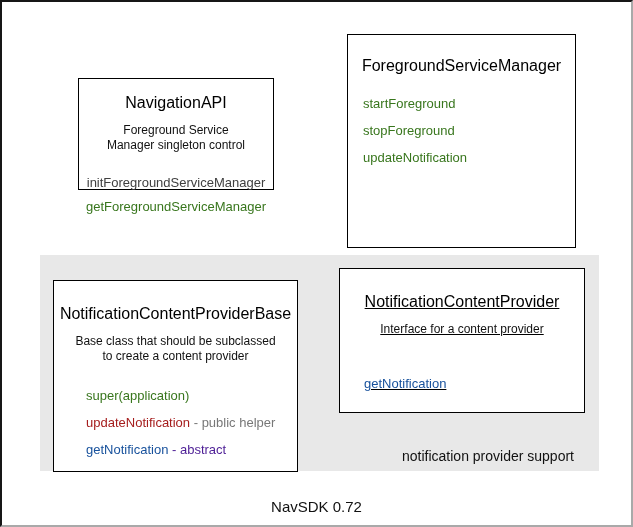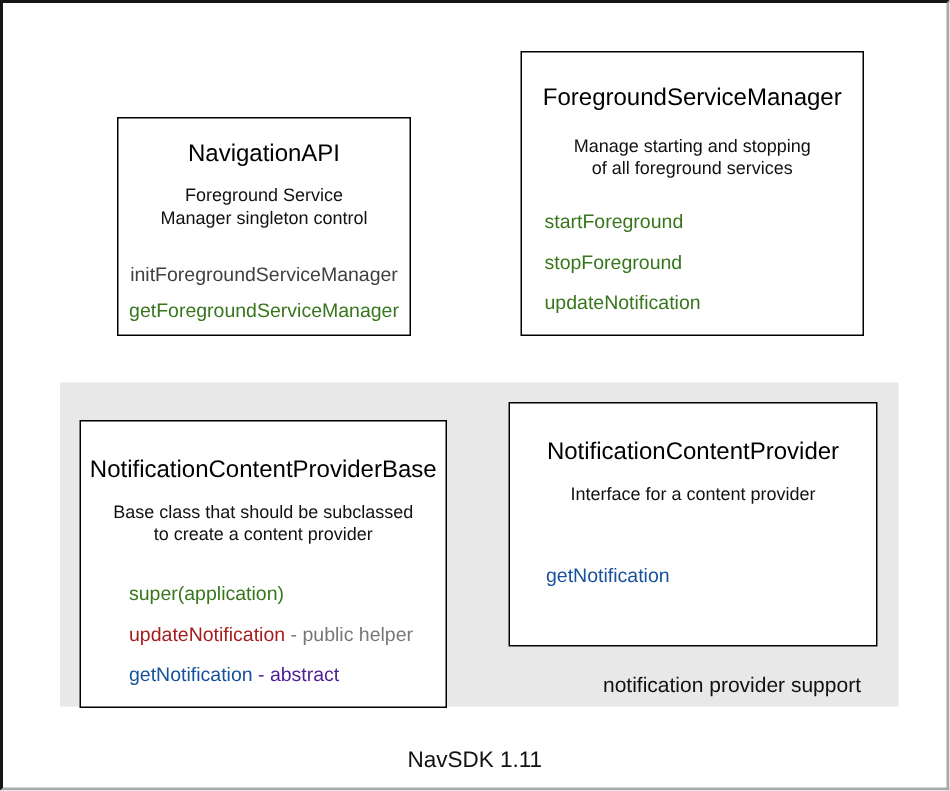--- a/index.html
+++ b/index.html
@@ -74,42 +74,38 @@
     text-align: center;
     font-size: 15px;
     color: #111111;
   }
 </style>
 </head>
 <body>
 
 <div class="frame">
 
-  <div class="box" style="left:76px; top:76px; width:196px; height:146px;">
+  <div class="box" style="left:76px; top:76px; width:196px; height:112px;">
     <div class="box-title nav-title">NavigationAPI</div>
     <div class="box-desc nav-desc">
       <span>Foreground Service</span><br>
       <span>Manager singleton control</span>
     </div>
     <div class="methods centered nav-meth">
       <div class="method">
         <span style="color: #404040;">initForegroundServiceManager</span>
       </div>
       <div class="method">
         <span style="color: rgb(56, 118, 29);">getForegroundServiceManager</span>
       </div>
     </div>
   </div>
 
-  <div class="box" style="left:345px; top:32px; width:229px; height:190px;">
+  <div class="box" style="left:345px; top:32px; width:229px; height:214px;">
     <div class="box-title fsm-title">ForegroundServiceManager</div>
-    <div class="box-desc fsm-desc">
-      <span>Manage starting and stopping</span><br>
-      <span>of all foreground services</span>
-    </div>
     <div class="methods fsm-meth">
       <div class="method">
         <span style="color: rgb(56, 118, 29);">startForeground</span>
       </div>
       <div class="method">
         <span style="color: rgb(56, 118, 29);">stopForeground</span>
       </div>
       <div class="method">
         <span style="color: rgb(56, 118, 29);">updateNotification</span>
       </div>
@@ -132,27 +128,27 @@
       </div>
       <div class="method">
         <span style="color: rgb(165, 29, 29);">updateNotification</span><span style="color: rgb(119, 119, 119);"> - public helper</span>
       </div>
       <div class="method">
         <span style="color: rgb(23, 81, 156);">getNotification</span><span style="color: #4c1d95;"> - abstract</span>
       </div>
     </div>
   </div>
 
-  <div class="box" style="left:337px; top:266px; width:246px; height:163px;">
+  <div class="box" style="left:337px; top:266px; width:246px; height:145px;text-decoration:underline;">
     <div class="box-title ncp-title">NotificationContentProvider</div>
     <div class="box-desc ncp-desc">
       <span>Interface for a content provider</span>
     </div>
     <div class="methods ncp-meth">
       <div class="method">
         <span style="color: rgb(23, 81, 156);">getNotification</span>
       </div>
     </div>
   </div>
 
-  <div class="footer-label">NavSDK 1.11</div>
+  <div class="footer-label">NavSDK 0.72</div>
 
 </div>
 
 </body></html>

